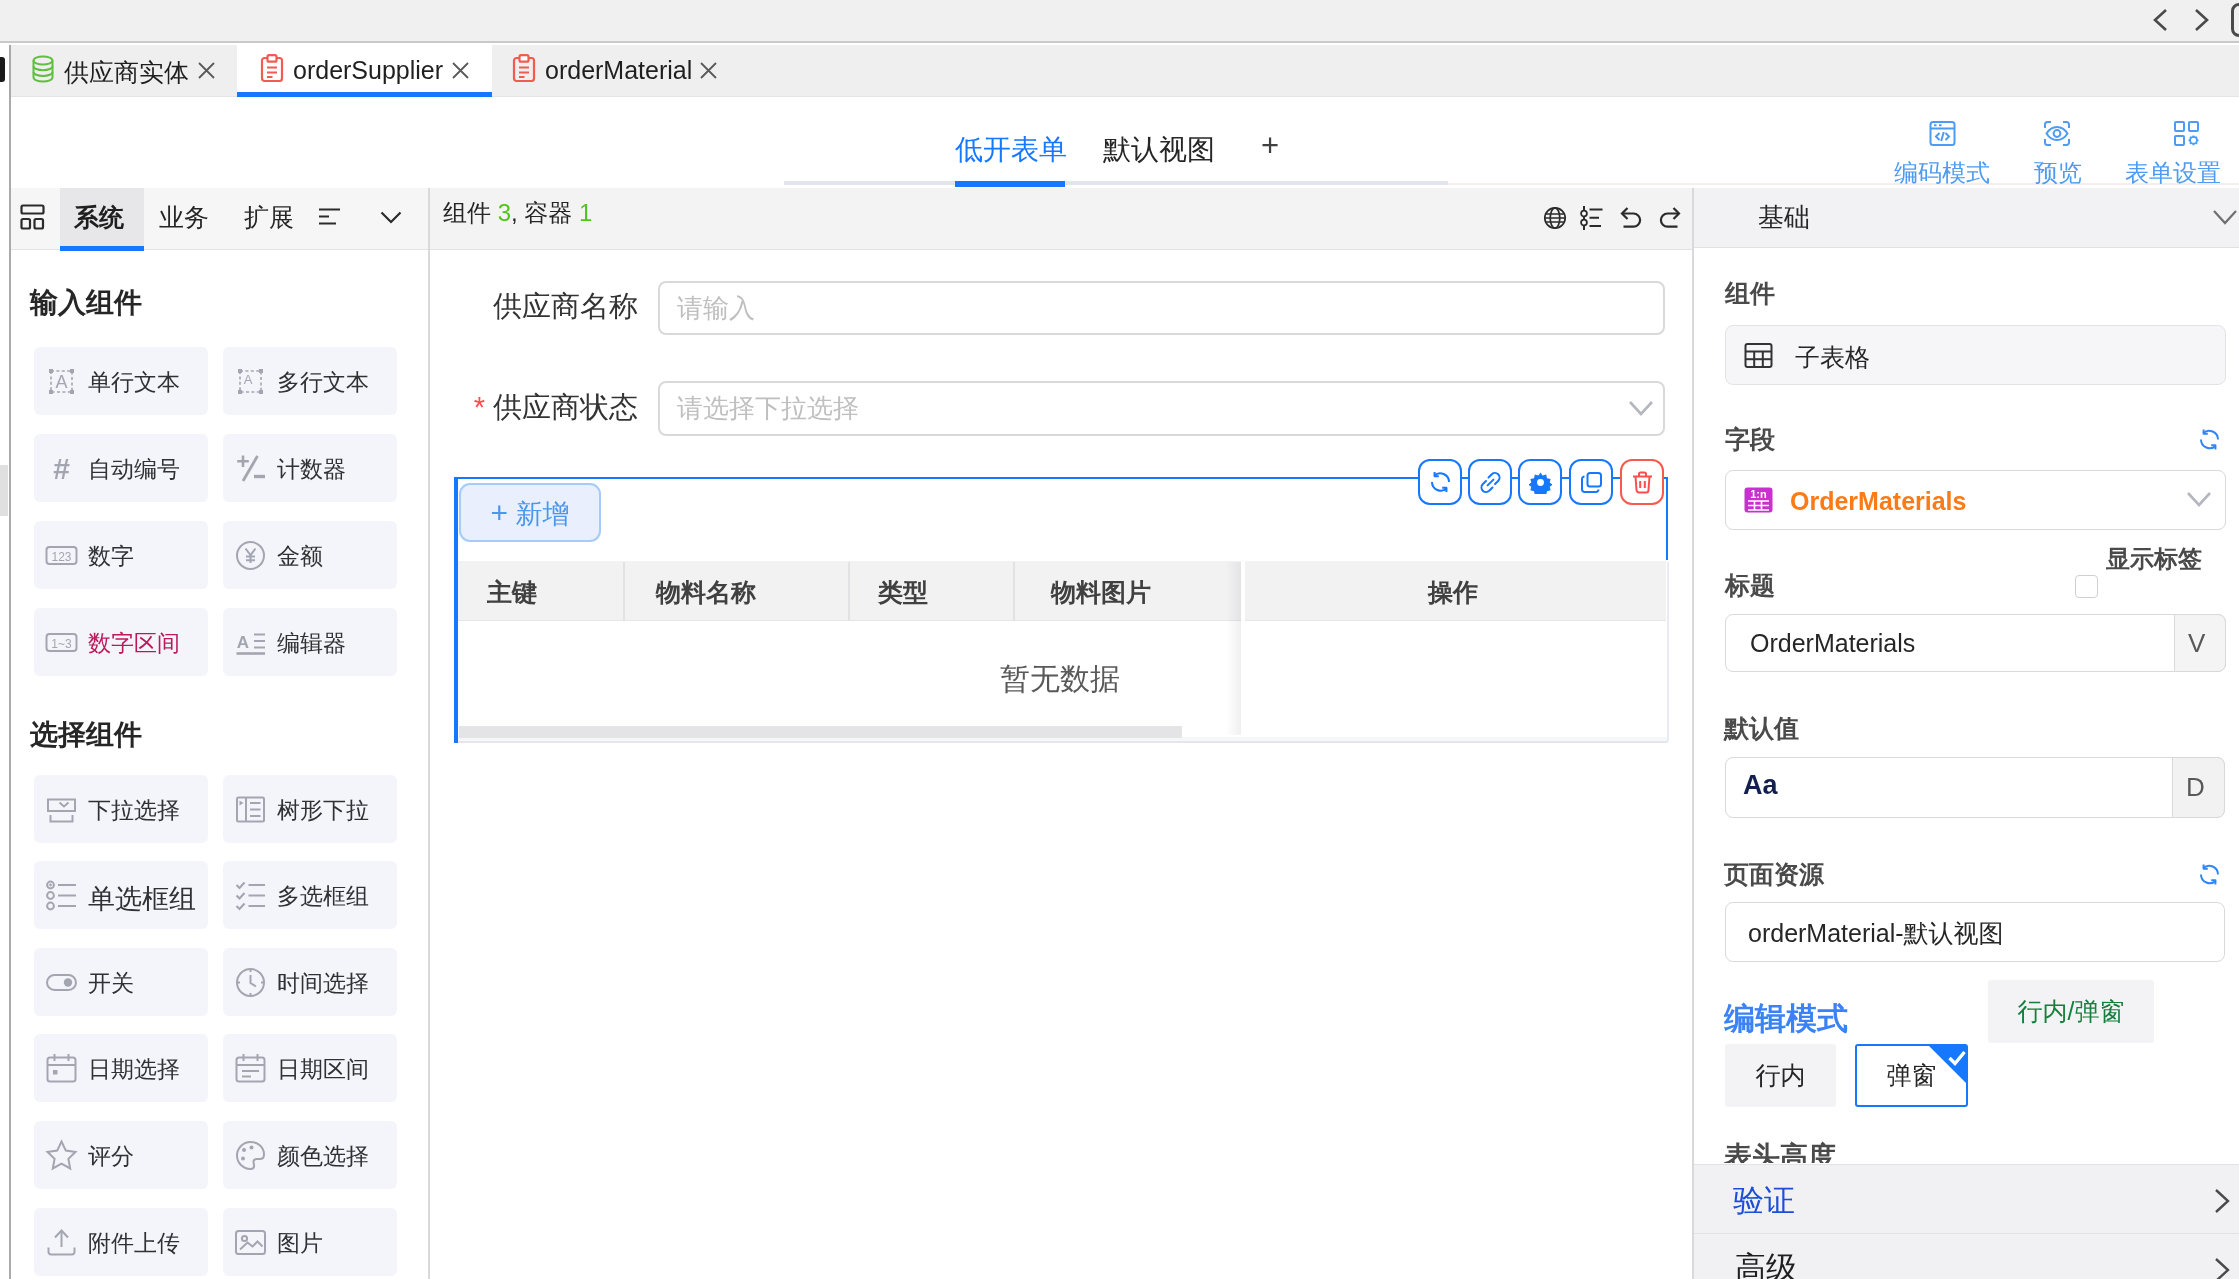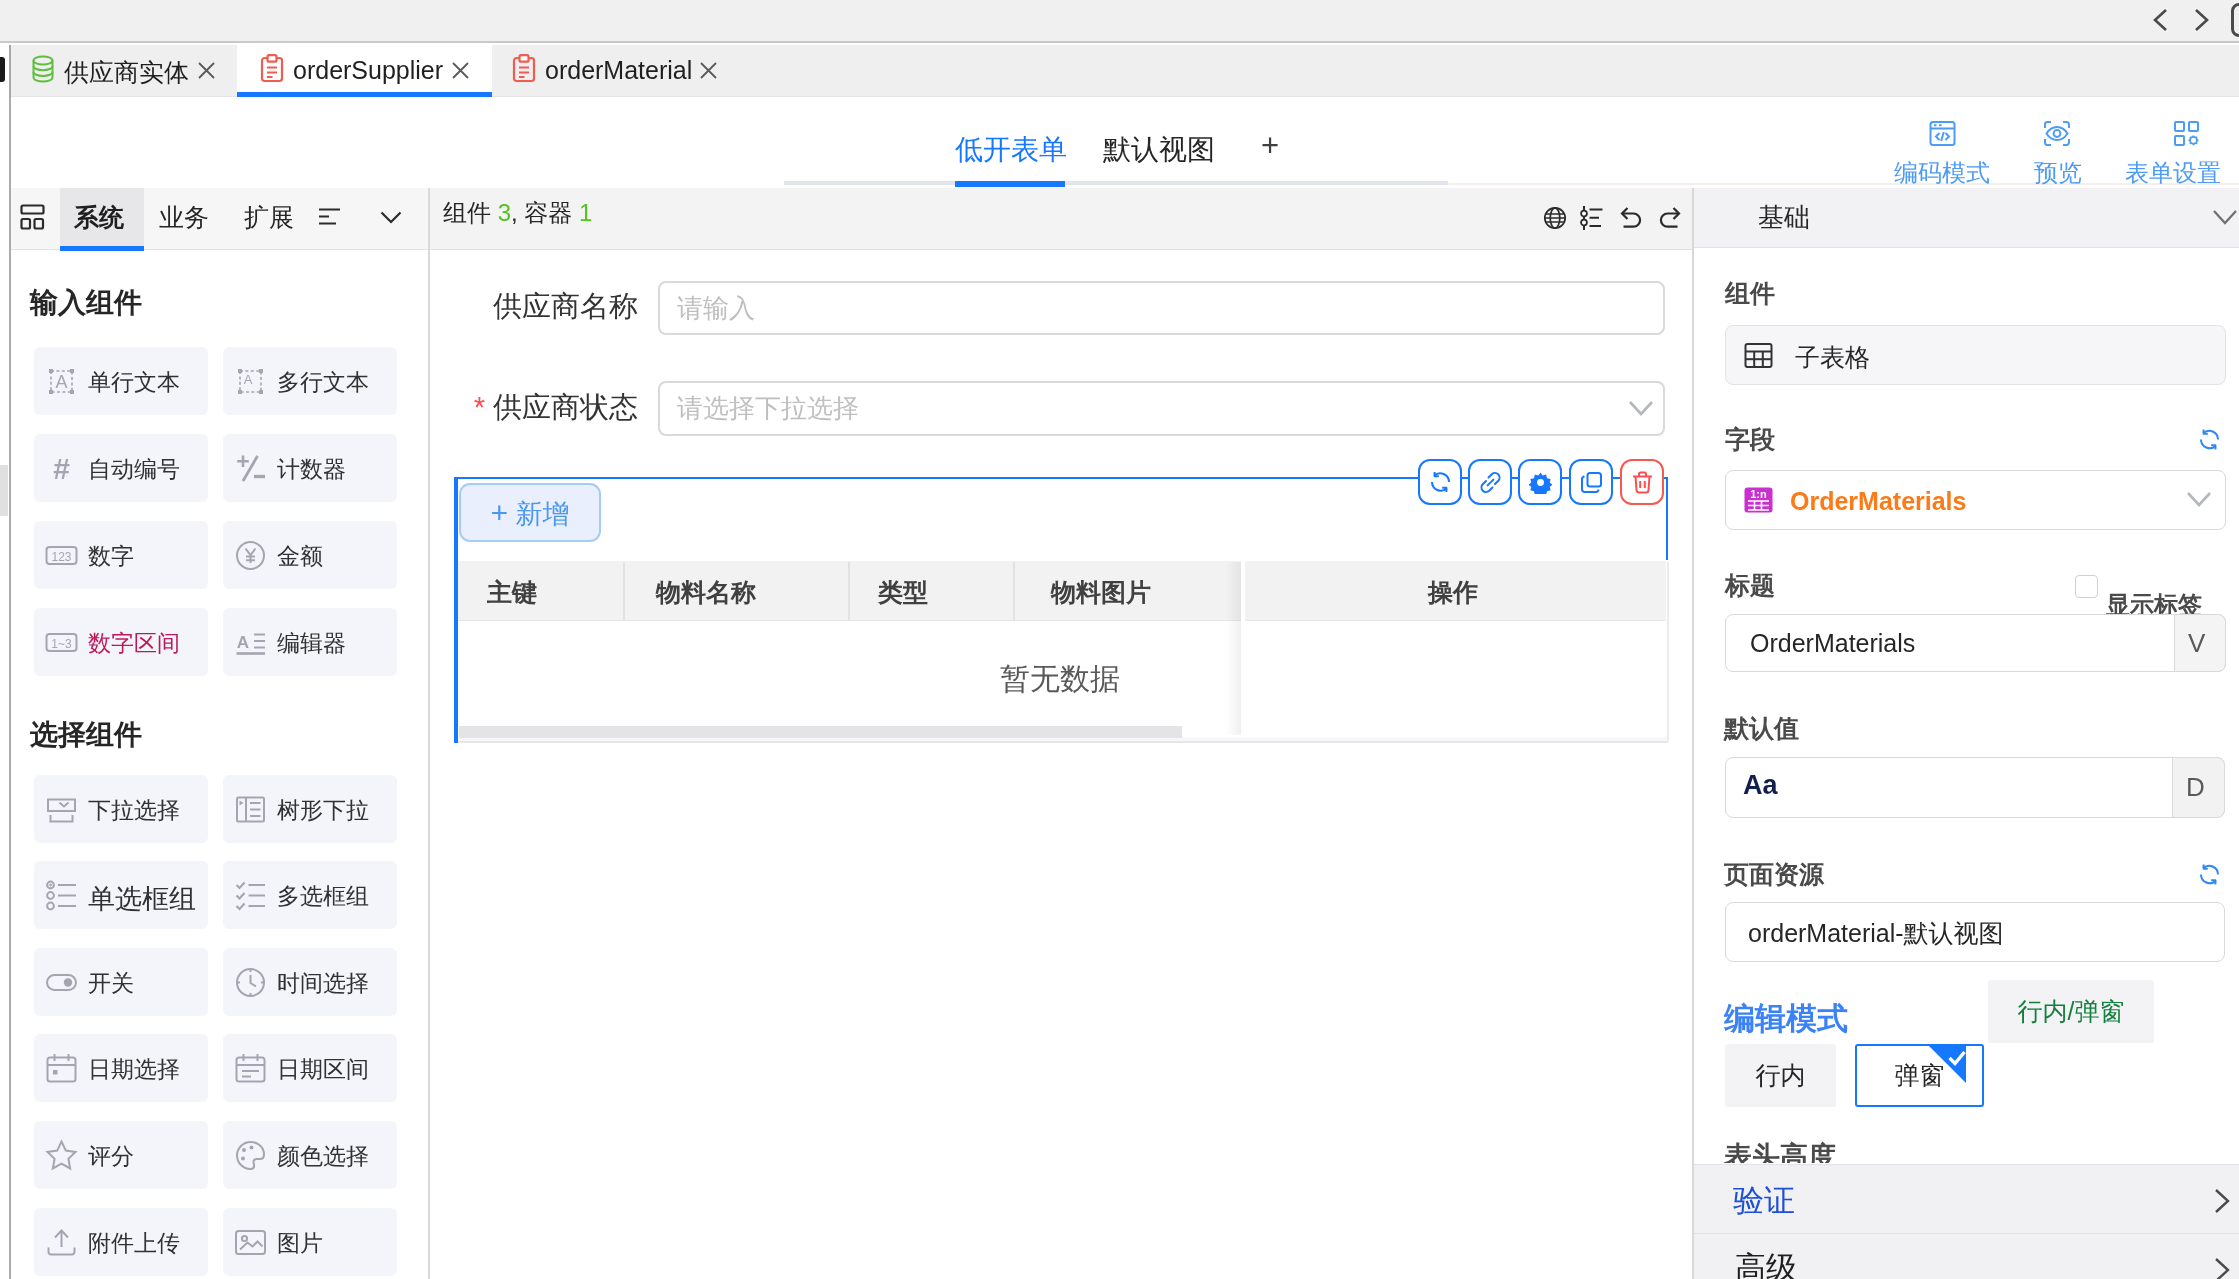--- a/index.html
+++ b/index.html
@@ -457,21 +457,21 @@
     <g stroke="#fff" stroke-width="1.6" fill="none">
       <path d="M4 14 H25 M4 18.5 H25 M4 23 H25"></path>
       <path d="M10.5 14 V23 M17.5 14 V23"></path>
     </g>
   </svg>
 <svg class="abs" style="left:2186px;top:491px;" width="26" height="17" viewBox="0 0 26 17">
     <path d="M2 2 L13 14 L24 2" fill="none" stroke="#b4b7be" stroke-width="2.6"></path>
   </svg>
 <div class="abs" style="left:1725px;top:569px;font-size:25px;font-weight:700;color:#4a4a4b;">标题</div>
 <div class="abs" style="left:2075px;top:575px;width:23px;height:23px;background:#fff;border:1px solid #d0d0d3;border-radius:4px;"></div>
-<div class="abs" style="left:2106px;top:589px;font-size:24px;font-weight:700;color:#4a4a4b;">显示标签</div>
+<div class="abs" style="left:2106px;top:543px;font-size:24px;font-weight:700;color:#4a4a4b;">显示标签</div>
 
 <div class="abs" style="left:1725px;top:614px;width:501px;height:58px;background:#fff;border:1px solid #d9d9d9;border-radius:8px;"></div>
 <div class="abs" style="left:2174px;top:614px;width:52px;height:58px;background:#f4f4f5;border:1px solid #d9d9d9;border-radius:0 8px 8px 0;"></div>
 <div class="abs" style="left:2188px;top:628px;font-size:26px;color:#595959;">V</div>
 <div class="abs" style="left:1750px;top:629px;font-size:25px;color:#262626;">OrderMaterials</div>
 
 <div class="abs" style="left:1724px;top:712px;font-size:25px;font-weight:700;color:#4a4a4b;">默认值</div>
 <div class="abs" style="left:1725px;top:757px;width:500px;height:61px;background:#fff;border:1px solid #d9d9d9;border-radius:8px;"></div>
 <div class="abs" style="left:2172px;top:757px;width:53px;height:61px;background:#f2f2f3;border:1px solid #d9d9d9;border-radius:0 8px 8px 0;"></div>
 <div class="abs" style="left:2186px;top:772px;font-size:26px;color:#595959;">D</div>
@@ -487,21 +487,21 @@
     </g>
   </svg>
 <svg class="abs" style="left:2184px;top:922px;" width="26" height="17" viewBox="0 0 26 17">
     <path d="M2 2 L13 14 L24 2" fill="none" stroke="#b4b7be" stroke-width="2.6"></path>
   </svg>
 <div class="abs" style="left:1725px;top:902px;width:500px;height:60px;background:#fff;border:1px solid #d9d9d9;border-radius:8px;"></div>
 <div class="abs" style="left:1748px;top:917px;font-size:25px;color:#262626;">orderMaterial-默认视图</div>
 
 <div class="abs" style="left:1724px;top:998px;font-size:31px;font-weight:700;color:#3b82f6;">编辑模式</div>
 <div class="abs" style="left:1725px;top:1044px;width:111px;height:63px;background:#f3f3f6;border-radius:3px;font-size:25px;color:#262626;text-align:center;line-height:63px;">行内</div>
-<div class="abs" style="left:1855px;top:1044px;width:129px;height:63px;background:#fff;border:2px solid #1677ff;border-radius:3px;font-size:25px;color:#262626;text-align:center;line-height:59px;overflow:hidden;">弹窗</div>
+<div class="abs" style="left:1855px;top:1044px;width:113px;height:63px;background:#fff;border:2px solid #1677ff;border-radius:3px;font-size:25px;color:#262626;text-align:center;line-height:59px;overflow:hidden;">弹窗</div>
 <div class="abs" style="left:1988px;top:980px;width:166px;height:63px;background:#f3f3f6;border-radius:3px;font-size:25px;color:#15803d;text-align:center;line-height:63px;">行内/弹窗</div>
 <svg class="abs" style="left:1929px;top:1046px;" width="37" height="37" viewBox="0 0 37 37">
     <polygon points="0,0 37,0 37,37" fill="#1677ff"></polygon>
     <path d="M20.5 12 L26 17.5 L35.5 6" fill="none" stroke="#fff" stroke-width="3.4"></path>
   </svg>
 
 <div class="abs" style="left:1724px;top:1138px;height:25px;overflow:hidden;">
     <div style="font-size:28px;font-weight:700;color:#4a4a4b;">表头高度</div>
   </div>
 

